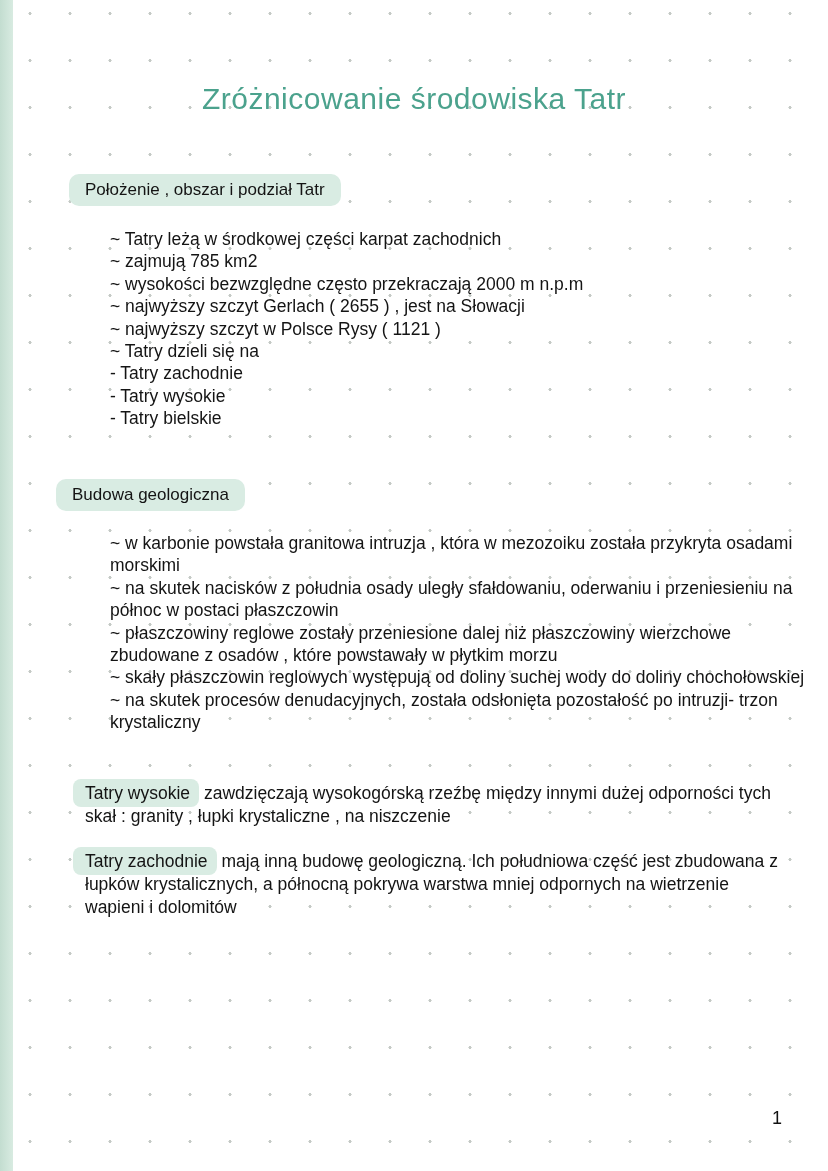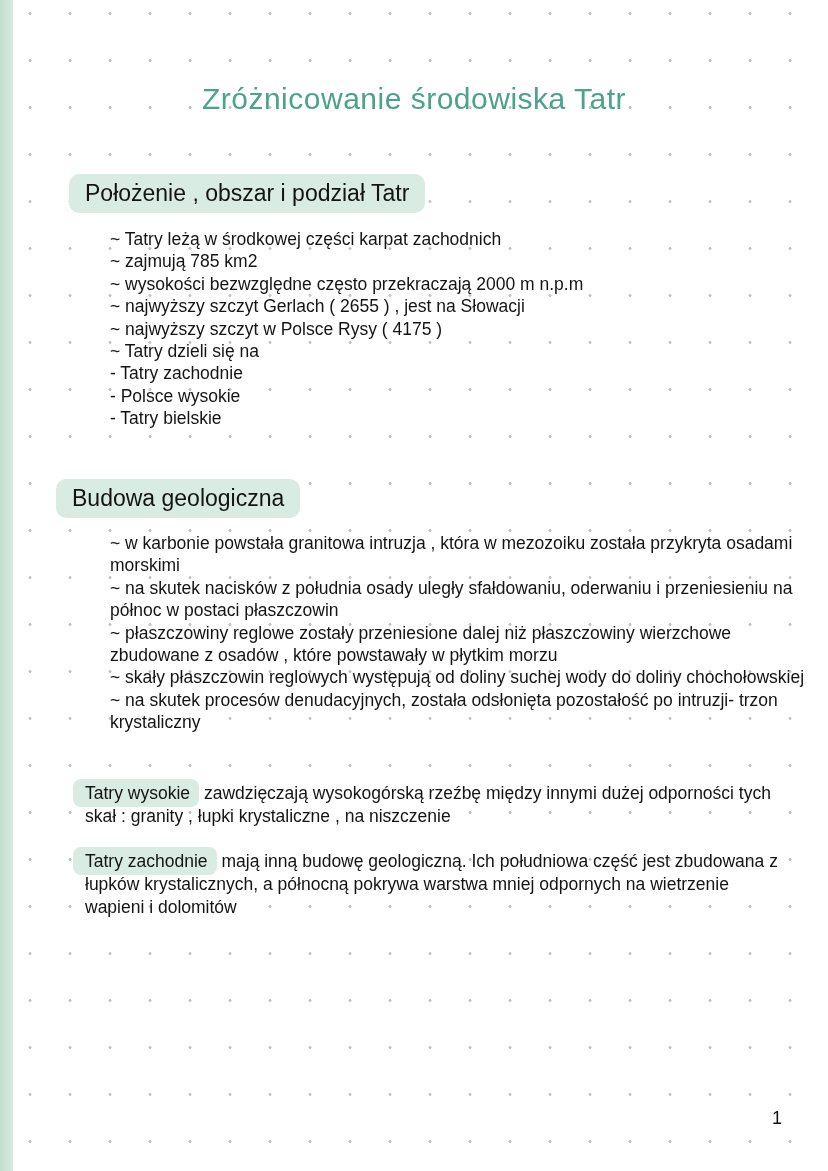--- a/index.html
+++ b/index.html
@@ -35,21 +35,21 @@
     font-size: 30px;
     font-weight: 400;
     letter-spacing: 0.5px;
     color: #4ba28d;
   }
   .pill {
     display: inline-block;
     background: #d9ece3;
     border-radius: 10px;
     padding: 6px 16px 6px 16px;
-    font-size: 23px;
+    font-size: 17px;
     color: #141414;
   }
   .heading-1 {
     position: absolute;
     top: 174px;
     left: 69px;
   }
   .heading-2 {
     position: absolute;
     top: 479px;
@@ -107,24 +107,24 @@
 
   <h1 class="title">Zróżnicowanie środowiska Tatr</h1>
 
   <div class="pill heading-1">Położenie , obszar i podział Tatr</div>
 
   <div class="body sec1-body">
     <p>~ Tatry leżą w środkowej części karpat zachodnich</p>
     <p>~ zajmują 785 km2</p>
     <p>~ wysokości bezwzględne często przekraczają 2000 m n.p.m</p>
     <p>~ najwyższy szczyt Gerlach ( 2655 ) , jest na Słowacji</p>
-    <p>~ najwyższy szczyt w Polsce Rysy ( 4175 )</p>
+    <p>~ najwyższy szczyt w Polsce Rysy ( 1121 )</p>
     <p>~ Tatry dzieli się na</p>
     <p>- Tatry zachodnie</p>
-    <p>- Polsce wysokie</p>
+    <p>- Tatry wysokie</p>
     <p>- Tatry bielskie</p>
   </div>
 
   <div class="pill heading-2">Budowa geologiczna</div>
 
   <div class="body sec2-body">
     <p>~ w karbonie powstała granitowa intruzja , która w mezozoiku została przykryta osadami morskimi</p>
     <p>~ na skutek nacisków z południa osady uległy sfałdowaniu, oderwaniu i przeniesieniu na północ w postaci płaszczowin</p>
     <p>~ płaszczowiny reglowe zostały przeniesione dalej niż płaszczowiny wierzchowe zbudowane z osadów , które powstawały w płytkim morzu</p>
     <p>~ skały płaszczowin reglowych występują od doliny suchej wody do doliny chochołowskiej</p>

